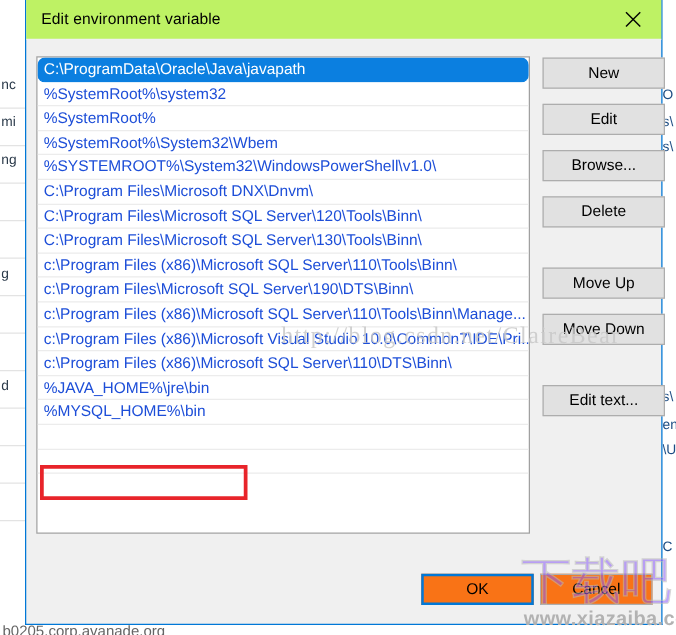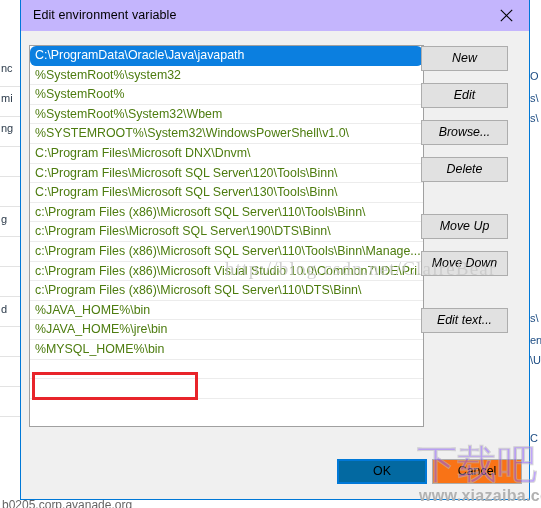--- a/index.html
+++ b/index.html
@@ -83,21 +83,21 @@
     width: 510px;
     height: 500px;
     background: #f0f0f0;
     border: 1px solid #0078d7;
     border-top: none;
     box-sizing: border-box;
   }
   .titlebar {
     position: relative;
     height: 31px;
-    background: #c4b5fd;
+    background: #bef264;
     border-bottom: 1px solid #f0f0f0;
   }
   .title-text {
     position: absolute;
     left: 12px;
     top: 8px;
     font-size: 12.5px;
     color: #000000;
     letter-spacing: .1px;
   }
@@ -125,21 +125,21 @@
     border: 1px solid #a0a0a0;
     box-sizing: border-box;
     overflow: hidden;
   }
   .list-row {
     position: relative;
     height: 19.6px;
     line-height: 19.6px;
     padding-left: 5px;
     font-size: 12.4px;
-    color: #4d7c0f;
+    color: #1d4ed8;
     white-space: nowrap;
     overflow: hidden;
     border-bottom: 1px solid #ececec;
     box-sizing: border-box;
   }
   .list-row.selected {
     background: #0b7fe0;
     color: #ffffff;
     border-bottom: 1px solid #0b7fe0;
     border-radius: 6px;
@@ -170,35 +170,34 @@
     color: #000000;
     text-align: center;
     cursor: default;
     padding: 0;
     line-height: 1;
     display: flex;
     align-items: center;
     justify-content: center;
   }
   .side-btn {
-    left: 400px;
-    width: 87px;
+    left: 413px;
+    width: 98px;
     height: 25px;
-    font-style: italic;
   }
 
   
   .bottom-btn {
     width: 90px;
     height: 25px;
     top: 459px;
   }
   .btn-ok {
     left: 316px;
-    background: #0369a1;
+    background: #f97316;
     border: 2px solid #0078d7;
   }
   .btn-cancel {
     left: 411px;
     background: #f97316;
     border: 1px solid #adadad;
   }
 
   
   .wm-url {
@@ -304,21 +303,20 @@
       <div class="list-row">%SystemRoot%\System32\Wbem</div>
       <div class="list-row">%SYSTEMROOT%\System32\WindowsPowerShell\v1.0\</div>
       <div class="list-row">C:\Program Files\Microsoft DNX\Dnvm\</div>
       <div class="list-row">C:\Program Files\Microsoft SQL Server\120\Tools\Binn\</div>
       <div class="list-row">C:\Program Files\Microsoft SQL Server\130\Tools\Binn\</div>
       <div class="list-row">c:\Program Files (x86)\Microsoft SQL Server\110\Tools\Binn\</div>
       <div class="list-row">c:\Program Files\Microsoft SQL Server\190\DTS\Binn\</div>
       <div class="list-row">c:\Program Files (x86)\Microsoft SQL Server\110\Tools\Binn\Manage...</div>
       <div class="list-row">c:\Program Files (x86)\Microsoft Visual Studio 10.0\Common7\IDE\Pri...</div>
       <div class="list-row">c:\Program Files (x86)\Microsoft SQL Server\110\DTS\Binn\</div>
-      <div class="list-row">%JAVA_HOME%\bin</div>
       <div class="list-row">%JAVA_HOME%\jre\bin</div>
       <div class="list-row">%MYSQL_HOME%\bin</div>
       <div class="list-row blank"></div>
       <div class="list-row blank"></div>
 
       <div class="red-box"></div>
     </div>
 
     <button class="btn side-btn" style="top:46px">New</button>
     <button class="btn side-btn" style="top:83px">Edit</button>

